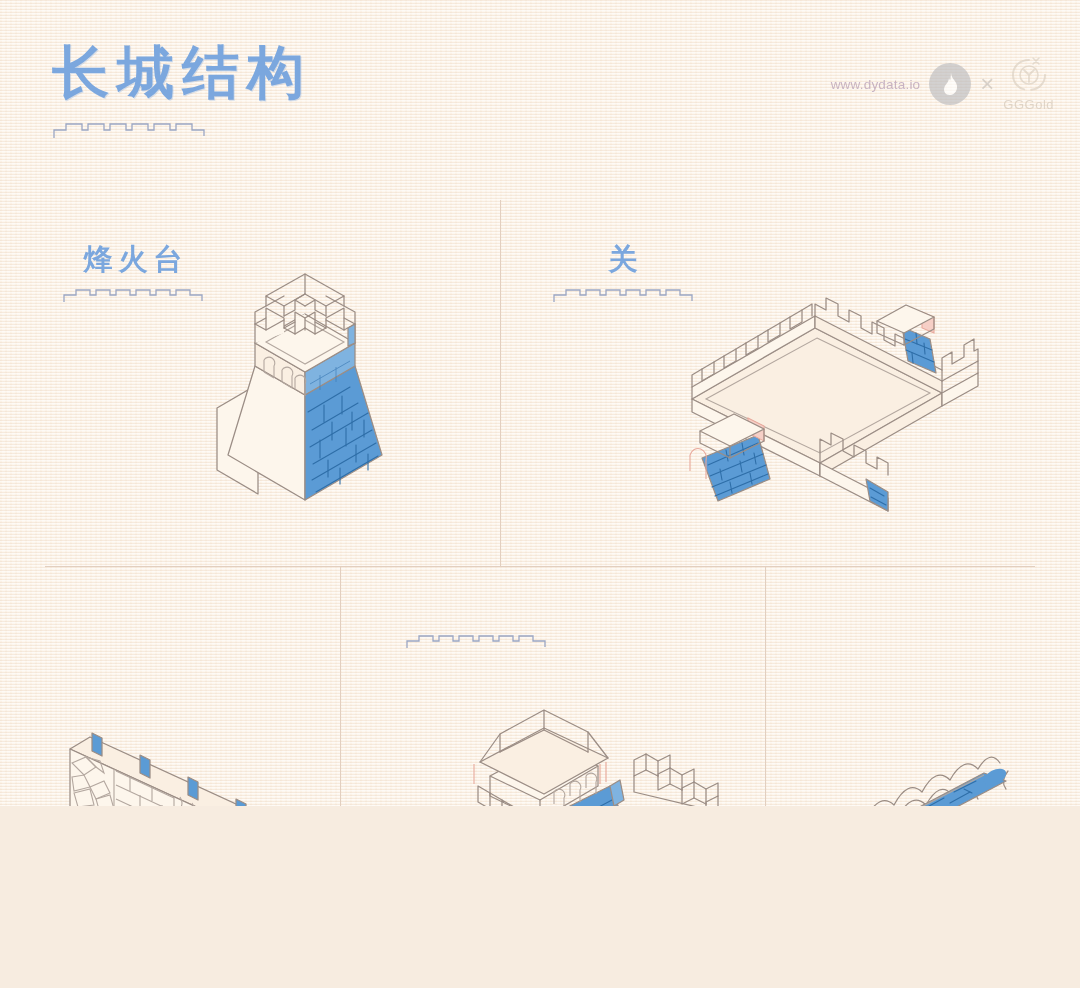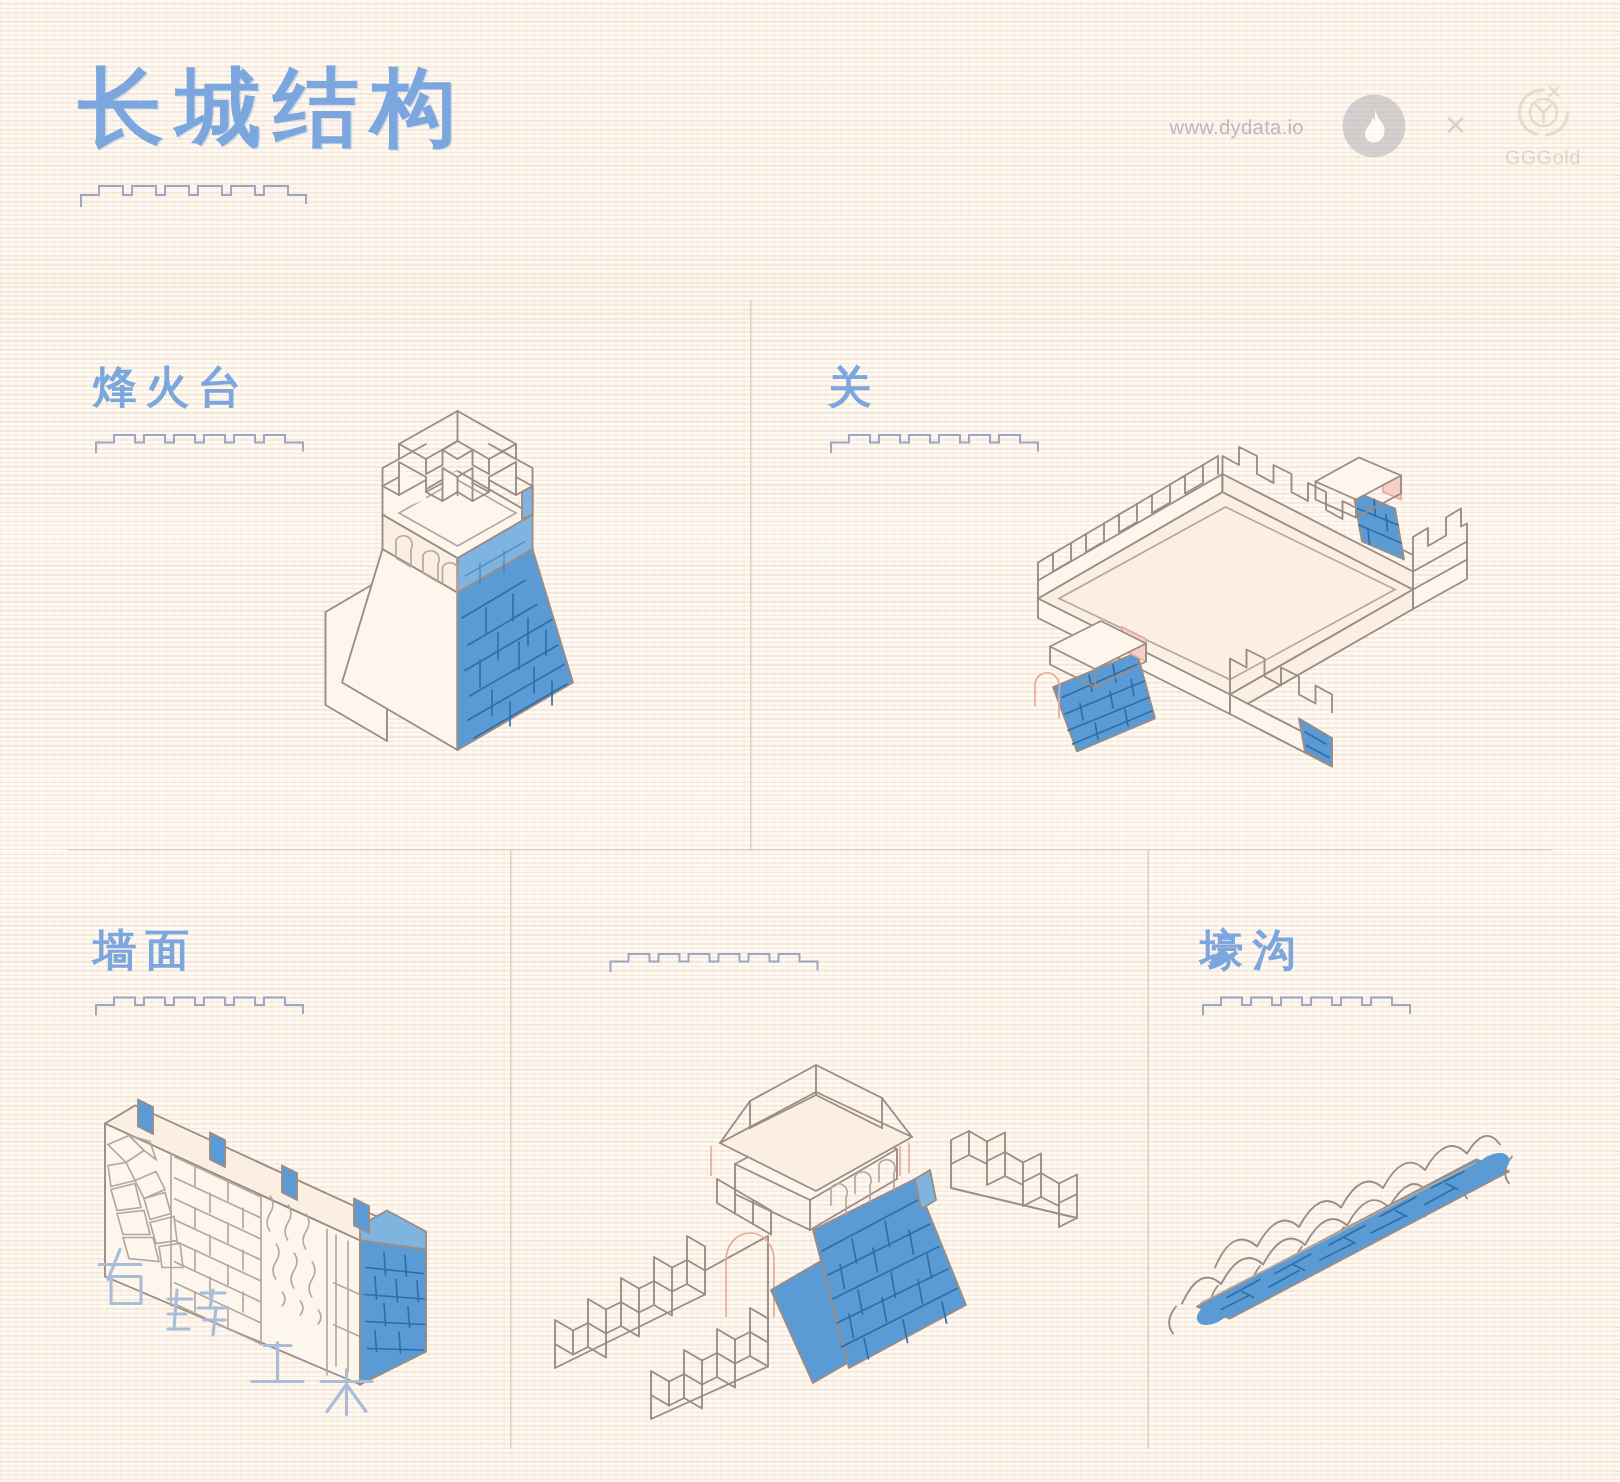--- a/index.html
+++ b/index.html
@@ -4,37 +4,38 @@
 <title>长城结构</title>
 <style>
   html, body {
     margin: 0;
     padding: 0;
     background: #f7ece0;
   }
   #page {
     position: relative;
     width: 1080px;
-    height: 988px;
+    height: 806px;
     background-color: #fbf2e6;
     background-image:
       repeating-linear-gradient(0deg,
         rgba(255,255,255,0.55) 0px,
         rgba(255,255,255,0.55) 1px,
         rgba(238,219,200,0.40) 1px,
         rgba(238,219,200,0.40) 2px,
         rgba(255,250,244,0.30) 2px,
         rgba(255,250,244,0.30) 3px),
       repeating-linear-gradient(90deg,
         rgba(247,231,214,0.30) 0px,
         rgba(247,231,214,0.30) 2px,
         rgba(255,255,255,0.25) 2px,
         rgba(255,255,255,0.25) 5px);
     overflow: hidden;
     font-family: "Liberation Sans", "DejaVu Sans", sans-serif;
+    text-align: center;
   }
 
   
   .page-title {
     position: absolute;
     left: 52px;
     top: 44px;
     font-size: 57px;
     font-weight: bold;
     letter-spacing: 8px;
@@ -49,21 +50,21 @@
     width: 160px;
     height: 22px;
   }
 
   .brandbar {
     position: absolute;
     right: 26px;
     top: 56px;
     display: flex;
     align-items: center;
-    gap: 26px;
+    gap: 9px;
     opacity: 0.62;
   }
   .brand-url {
     font-size: 13.5px;
     color: #a98ba8;
     letter-spacing: 0.2px;
     white-space: nowrap;
   }
   .brand-circle {
     width: 42px;
@@ -356,26 +357,20 @@
         <path class="pinkfill" d="M292,29 L304,34 L304,50 L292,45 Z"></path>
         <path class="pinkln" d="M292,29 L304,34 L304,50 L292,45 Z"></path>
         <path class="fill-face" d="M247,38 L276,22 L304,34 L274,50 Z"></path>
         <path class="ln" d="M247,38 L276,22 L304,34 L274,50 Z"></path>
         <path class="ln" d="M247,38 L247,50 L274,62 L274,50"></path>
         <path class="ln" d="M274,62 L304,46 L304,34"></path>
       </g>
     </svg>
   </div>
 
-  <div class="panel" style="left:62px; top:620px;">
-    <div class="panel-title">墙面</div>
-    <svg class="panel-underline" width="148" height="18" viewBox="0 0 148 18">
-      <path class="crenel-ln" d="M2,16 L2,9 L14,9 L14,4 L28,4 L28,9 L34,9 L34,4 L48,4 L48,9 L54,9 L54,4 L68,4 L68,9 L74,9 L74,4 L88,4 L88,9 L94,9 L94,4 L108,4 L108,9 L114,9 L114,4 L128,4 L128,9 L140,9 L140,15"></path>
-    </svg>
-  </div>
 
   <div class="panel-art" style="left:52px; top:705px;">
     <svg width="250" height="240" viewBox="0 0 250 240">
 
       <path class="fill-face2" d="M18,44 L38,32 L208,110 L188,122 Z"></path>
       <path class="ln" d="M18,44 L38,32 L208,110 L188,122 Z"></path>
 
       <path class="fill-face" d="M18,44 L188,122 L188,218 L18,146 Z"></path>
       <path class="ln" d="M18,44 L188,122 L188,218 L18,146 Z"></path>
 
@@ -605,26 +600,20 @@
 
       <g class="ln">
         <path d="M116,86 L116,102 L128,109 L128,93 Z"></path>
         <path d="M140,100 L140,116 L152,123 L152,107 Z"></path>
         <path d="M128,93 L140,100"></path>
         <path d="M128,109 L140,116"></path>
       </g>
     </svg>
   </div>
 
-  <div class="panel" style="left:800px; top:620px;">
-    <div class="panel-title">壕沟</div>
-    <svg class="panel-underline" width="148" height="18" viewBox="0 0 148 18">
-      <path class="crenel-ln" d="M2,16 L2,9 L14,9 L14,4 L28,4 L28,9 L34,9 L34,4 L48,4 L48,9 L54,9 L54,4 L68,4 L68,9 L74,9 L74,4 L88,4 L88,9 L94,9 L94,4 L108,4 L108,9 L114,9 L114,4 L128,4 L128,9 L140,9 L140,15"></path>
-    </svg>
-  </div>
 
   <div class="panel-art" style="left:770px; top:745px;">
     <svg width="270" height="150" viewBox="0 0 270 150">
 
       <g class="ln">
         <path d="M40,100 q12,-28 28,-14 q14,-26 28,-13 q14,-26 28,-13 q14,-26 28,-13 q14,-26 28,-12 q14,-25 28,-11 q12,-20 22,-6"></path>
       </g>
 
       <g class="ln">
         <path d="M18,124 q12,-26 26,-13 q14,-26 28,-13 q14,-26 28,-13 q14,-26 28,-13 q14,-26 28,-12 q14,-25 26,-10"></path>

